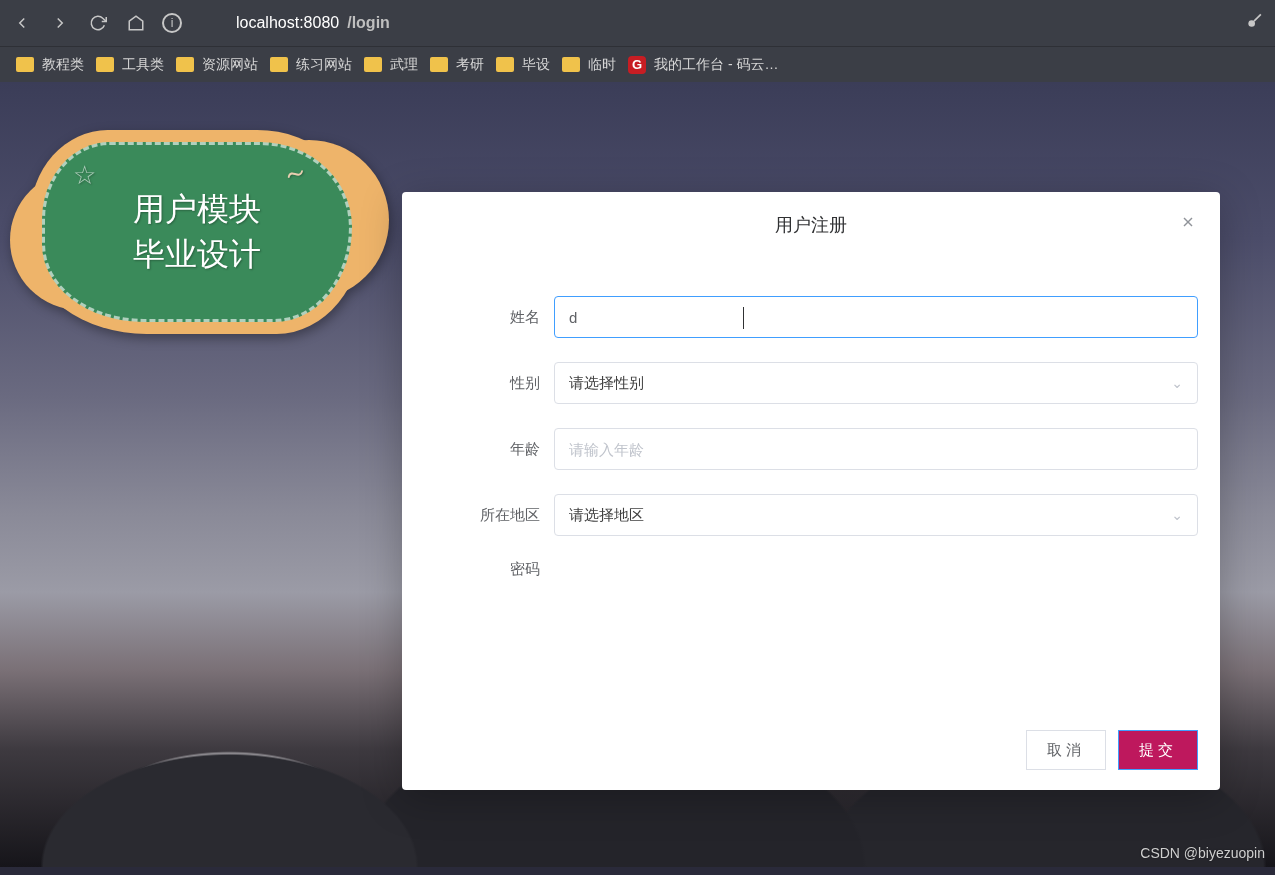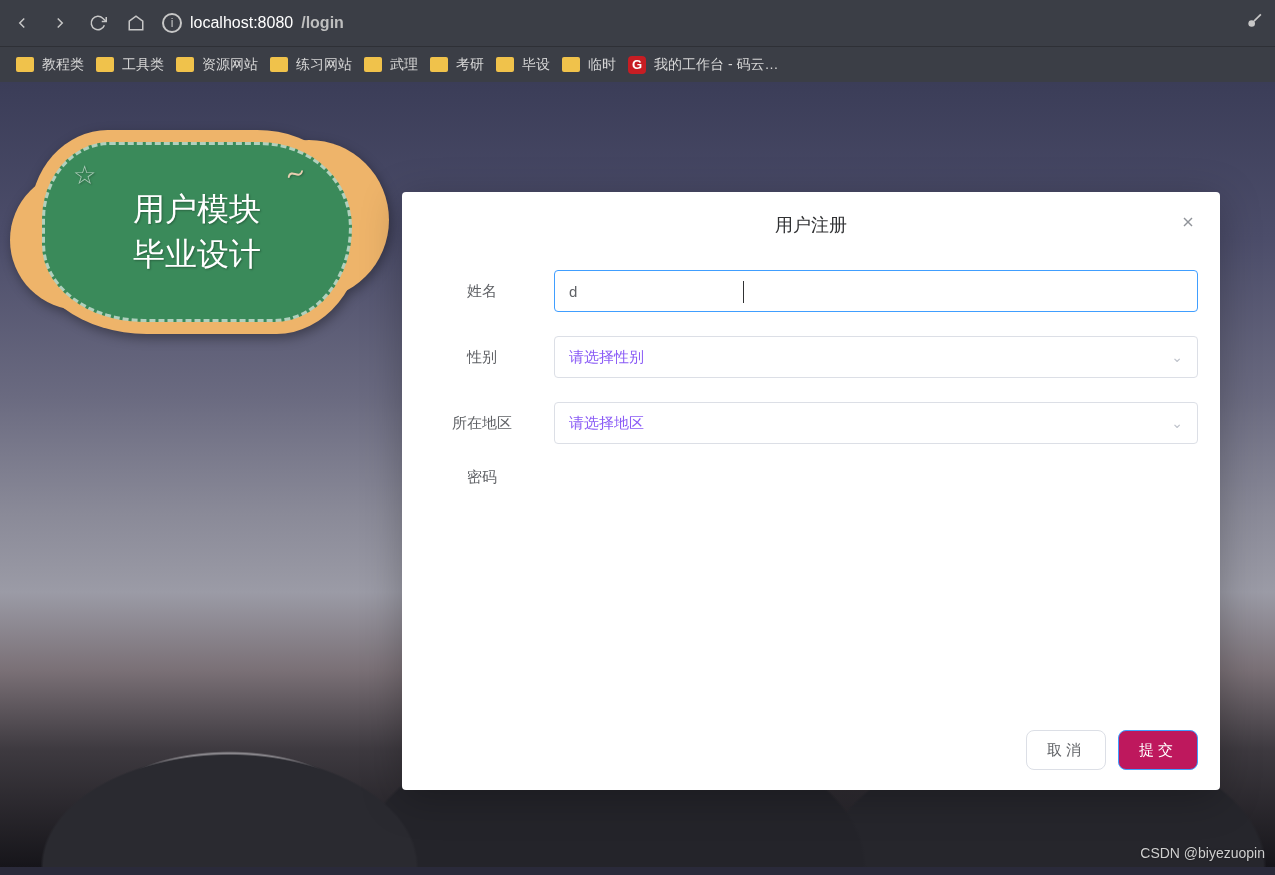--- a/index.html
+++ b/index.html
@@ -4,21 +4,21 @@
 <style>
   * { margin: 0; padding: 0; box-sizing: border-box; font-family: -apple-system, BlinkMacSystemFont, "Segoe UI", "PingFang SC", "Microsoft YaHei", sans-serif; }
   body { width: 1275px; height: 875px; overflow: hidden; background: #2a2a3a; position: relative; }
 
   
   .browser-bar { height: 46px; background: #3b3e46; display: flex; align-items: center; padding: 0 10px; gap: 14px; }
   .nav-btn { width: 24px; height: 24px; display: flex; align-items: center; justify-content: center; color: #c7c7c7; cursor: pointer; }
   .nav-btn svg { width: 18px; height: 18px; stroke: currentColor; fill: none; stroke-width: 2; }
   .url-wrap { display: flex; align-items: center; gap: 8px; color: #d7d7d7; font-size: 16px; }
   .url-info-icon { width: 20px; height: 20px; border: 2px solid #c7c7c7; border-radius: 50%; display: flex; align-items: center; justify-content: center; font-size: 12px; color: #c7c7c7; }
-  .url-host { color: #fff; }
+  .url-host { color: #fff; margin-left: 46px; }
   .url-rest { color: #bfbfbf; font-weight: bold; }
   .browser-right { margin-left: auto; color: #c7c7c7; }
 
   
   .bookmarks { height: 36px; background: #3b3e46; display: flex; align-items: center; gap: 12px; padding: 0 16px; border-top: 1px solid #2e3036; }
   .bookmark { display: flex; align-items: center; gap: 8px; color: #d7d7d7; font-size: 14px; cursor: pointer; }
   .folder-icon { width: 18px; height: 15px; background: #f0c24b; border-radius: 2px; position: relative; }
   .gitee-icon { width: 18px; height: 18px; background: #c71d23; border-radius: 4px; color: #fff; display: flex; align-items: center; justify-content: center; font-size: 13px; font-weight: bold; }
 
   
@@ -74,45 +74,45 @@
     content: ""; position: absolute; background: #3a8a5a; border-radius: 50%; z-index: -1;
   }
   .star { position: absolute; left: 28px; top: 12px; color: rgba(255,255,255,0.6); font-size: 26px; }
   .tilde { position: absolute; right: 40px; top: 8px; color: #e8ceb0; font-size: 28px; transform: rotate(-15deg); }
 
   
   .modal {
     position: absolute; left: 402px; top: 110px; width: 818px; height: 598px;
     background: #fff; border-radius: 4px;
     box-shadow: 0 8px 40px rgba(0,0,0,0.25);
-    display: flex; flex-direction: column;
+    display: flex; flex-direction: column; gap: 26px;
   }
   .modal-header { height: 66px; display: flex; align-items: center; justify-content: center; position: relative; border-bottom: 1px solid transparent; }
   .modal-title { font-size: 18px; color: #303133; font-weight: 500; }
   .modal-close { position: absolute; right: 24px; top: 22px; cursor: pointer; color: #909399; font-size: 18px; }
 
   .modal-body { flex: 1; padding: 12px 22px 0 22px; overflow: auto; }
   .form-row { display: flex; align-items: center; margin-bottom: 24px; }
-  .form-label { width: 130px; text-align: center; padding-right: 14px; color: #606266; font-size: 15px; }
+  .form-label { width: 130px; text-align: right; padding-right: 14px; color: #606266; font-size: 15px; }
   .form-control {
     flex: 1; height: 42px; border: 1px solid #dcdfe6; border-radius: 4px;
     padding: 0 14px; font-size: 15px; color: #606266; background: #fff;
     display: flex; align-items: center; position: relative;
   }
   .form-control.focused { border-color: #409eff; }
   .form-control input {
     border: none; outline: none; width: 100%; height: 100%; font-size: 15px; color: #606266; background: transparent;
   }
   .form-control input::placeholder { color: #c0c4cc; }
-  .form-control .placeholder-text { color: #8b5cf6; flex: 1; }
+  .form-control .placeholder-text { color: #404040; flex: 1; }
   .form-control .chevron { color: #c0c4cc; font-size: 14px; }
   .text-cursor { position: absolute; left: 188px; top: 10px; width: 1px; height: 22px; background: #303133; }
 
   .modal-footer { height: 80px; display: flex; align-items: center; justify-content: flex-end; gap: 12px; padding: 0 22px; }
-  .btn { min-width: 66px; height: 40px; padding: 0 20px; border-radius: 8px; font-size: 15px; cursor: pointer; display: inline-flex; align-items: center; justify-content: center; letter-spacing: 4px; }
+  .btn { min-width: 66px; height: 40px; padding: 0 20px; border-radius: 0; font-size: 15px; cursor: pointer; display: inline-flex; align-items: center; justify-content: center; letter-spacing: 4px; }
   .btn-default { background: #fff; border: 1px solid #dcdfe6; color: #606266; }
   .btn-primary { background: #be185d; border: 1px solid #409eff; color: #fff; }
 
   
   .watermark { position: absolute; right: 10px; bottom: 6px; color: #cfcfcf; font-size: 14px; text-shadow: 0 0 2px rgba(0,0,0,0.4); }
 </style>
 </head>
 <body>
 
 <div class="browser-bar">
@@ -227,20 +227,26 @@
       </div>
 
       <div class="form-row">
         <div class="form-label">性别</div>
         <div class="form-control">
           <span class="placeholder-text">请选择性别</span>
           <span class="chevron">⌄</span>
         </div>
       </div>
 
+      <div class="form-row">
+        <div class="form-label">年龄</div>
+        <div class="form-control">
+          <input type="text" placeholder="请输入年龄" style="">
+        </div>
+      </div>
 
       <div class="form-row">
         <div class="form-label">所在地区</div>
         <div class="form-control">
           <span class="placeholder-text">请选择地区</span>
           <span class="chevron">⌄</span>
         </div>
       </div>
 
 

